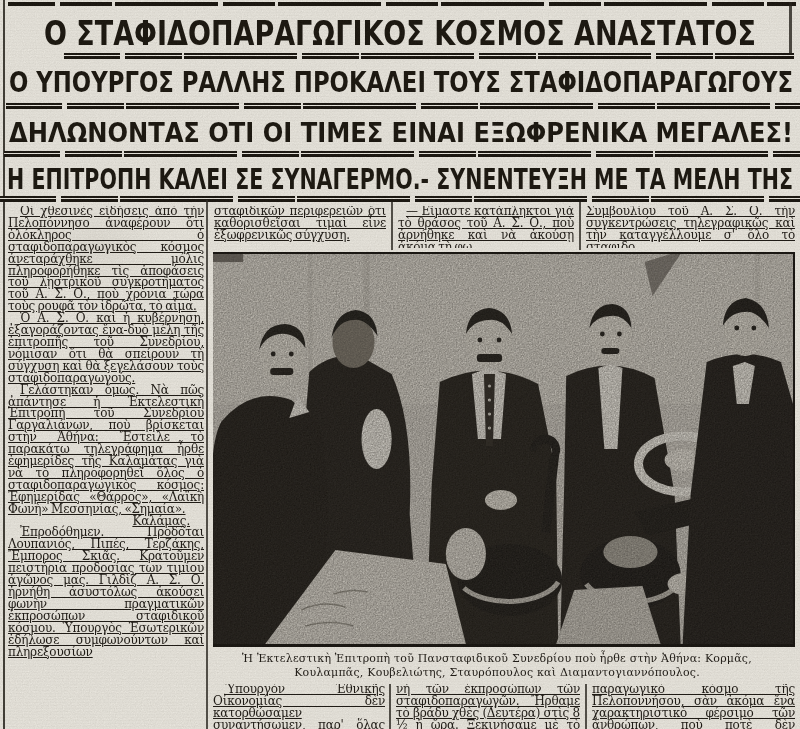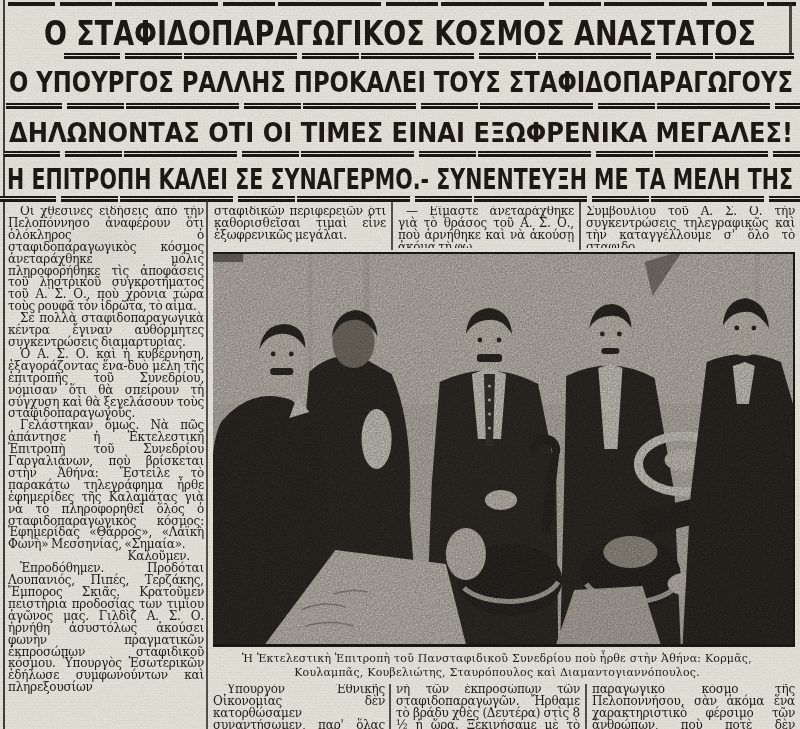--- a/index.html
+++ b/index.html
@@ -27,21 +27,21 @@
     background-image:
       repeating-linear-gradient(90deg, transparent 0 56px, #ece9e1 56px 61px, transparent 61px 118px, #ece9e1 118px 120px, transparent 120px 177px),
       linear-gradient(180deg,#17130d 0 2px, #ece9e1 2px 3px, #17130d 3px 6px, transparent 6px);
   }
   svg.hl{position:absolute;overflow:visible;}
   svg.hl text{font-family:"DejaVu Sans", sans-serif;font-weight:bold;fill:#18140d;}
   .body-col{
     position:absolute;font-size:12px;line-height:11.9px;text-align:justify;
     word-spacing:-1px;letter-spacing:-0.2px;color:#1b1712;overflow:hidden;
   }
-  .body-col p{margin:0;text-indent:12px;}
+  .body-col p{margin:0;text-indent:12px;text-decoration:underline;}
   .signoff{text-align:right;padding-right:14px;text-indent:0;}
   .vdiv{position:absolute;width:2px;background:#2b2721;opacity:.8;}
   .photo-frame{
     left:213px;top:252px;width:582px;height:395px;box-sizing:border-box;
     border-top:2px solid #15120e;border-right:2px solid #15120e;border-bottom:3px solid #15120e;
     background:#cbc7bf;
   }
   .photo-frame svg{display:block;width:100%;height:100%;}
   .caption{
     left:206px;top:652px;width:582px;text-align:center;
@@ -73,36 +73,35 @@
   </svg>
   <div class="rule rule-double" style="left:4px;top:151px;width:796px;height:7px"></div>
 
   <svg class="hl" style="left:4px;top:161px;width:792px;height:34px" viewBox="0 0 792 34">
     <text x="396" y="28" text-anchor="middle" textLength="786" lengthAdjust="spacingAndGlyphs" font-size="29">Η ΕΠΙΤΡΟΠΗ ΚΑΛΕΙ ΣΕ ΣΥΝΑΓΕΡΜΟ.- ΣΥΝΕΝΤΕΥΞΗ ΜΕ ΤΑ ΜΕΛΗ ΤΗΣ</text>
   </svg>
   <div class="rule rule-double" style="left:0px;top:196px;width:800px;height:7px"></div>
 
   <div class="body-col" style="left:8px;top:206px;width:196px;height:523px">
     <p>Οἱ χθεσινὲς εἰδήσεις ἀπὸ τὴν Πελοπόννησο ἀναφέρουν ὅτι ὁλόκληρος ὁ σταφιδοπαραγωγικὸς κόσμος ἀνεταράχθηκε μόλις πληροφορήθηκε τὶς ἀποφάσεις τοῦ λῃστρικοῦ συγκροτήματος τοῦ Α. Σ. Ο., ποὺ χρόνια τώρα τοὺς ρουφᾶ τὸν ἱδρῶτα, τὸ αἷμα.</p>
-    <p>Σὲ πολλὰ σταφιδοπαραγωγικὰ κέντρα ἔγιναν αὐθόρμητες συγκεντρώσεις διαμαρτυρίας.</p>
     <p>Ὁ Α. Σ. Ο. καὶ ἡ κυβέρνηση, ἐξαγοράζοντας ἕνα-δυὸ μέλη τῆς ἐπιτροπῆς τοῦ Συνεδρίου, νόμισαν ὅτι θὰ σπείρουν τὴ σύγχυση καὶ θὰ ξεγελάσουν τοὺς σταφιδοπαραγωγούς.</p>
     <p>Γελάστηκαν ὅμως. Νὰ πῶς ἀπάντησε ἡ Ἐκτελεστικὴ Ἐπιτροπὴ τοῦ Συνεδρίου Γαργαλιάνων, ποὺ βρίσκεται στὴν Ἀθήνα: Ἔστειλε τὸ παρακάτω τηλεγράφημα ἦρθε ἐφημερίδες τῆς Καλαμάτας γιὰ νὰ τὸ πληροφορηθεῖ ὅλος ὁ σταφιδοπαραγωγικὸς κόσμος: Ἐφημερίδας «Θάρρος», «Λαϊκὴ Φωνὴ» Μεσσηνίας, «Σημαία».</p>
-    <p class="signoff">Καλοῦμεν.</p>
+    <p class="signoff">Καλάμας.</p>
     <p>Ἐπροδόθημεν. Προδόται Λουπανιός, Πιπές, Τερζάκης, Ἔμπορος Σκιᾶς. Κρατοῦμεν πειστήρια προδοσίας των τιμίου ἀγῶνος μας. Γιλδὶζ Α. Σ. Ο. ἠρνήθη ἀσυστόλως ἀκούσει φωνὴν πραγματικῶν ἐκπροσώπων σταφιδικοῦ κόσμου. Ὑπουργὸς Ἐσωτερικῶν ἐδήλωσε συμφωνούντων καὶ πληρεξουσίων</p>
 
   </div>
 
   <div class="vdiv" style="left:206px;top:200px;height:529px"></div>
 
   <div class="body-col" style="left:214px;top:206px;width:172px;height:42px">
-    <p style="text-indent:0">σταφιδικῶν περιφερειῶν ὅτι καθορισθεῖσαι τιμαὶ εἶνε ἐξωφρενικῶς μεγάλαι.</p>
+    <p style="text-indent:0">σταφιδικῶν περιφερειῶν ὅτι καθορισθεῖσαι τιμαὶ εἶνε ἐξωφρενικῶς σύγχυση.</p>
   </div>
   <div class="vdiv" style="left:391px;top:202px;height:48px"></div>
   <div class="body-col" style="left:398px;top:206px;width:176px;height:42px">
-    <p style="text-indent:8px">— Εἴμαστε ἀνεταράχθηκε γιὰ τὸ θράσος τοῦ Α. Σ. Ο., ποὺ ἀρνήθηκε καὶ νὰ ἀκούσῃ ἀκόμα τὴ φω</p>
+    <p style="text-indent:8px">— Εἴμαστε κατάπληκτοι γιὰ τὸ θράσος τοῦ Α. Σ. Ο., ποὺ ἀρνήθηκε καὶ νὰ ἀκούσῃ ἀκόμα τὴ φω</p>
   </div>
   <div class="vdiv" style="left:579px;top:202px;height:48px"></div>
   <div class="body-col" style="left:586px;top:206px;width:209px;height:42px">
     <p style="text-indent:0">Συμβουλίου τοῦ Α. Σ. Ο. τὴν συγκεντρώσεις τηλεγραφικῶς καὶ τὴν καταγγέλλουμε σ' ὅλο τὸ σταφιδο</p>
   </div>
 
   <div class="abs photo-frame">
     <svg viewBox="0 0 578 390" preserveAspectRatio="none">
       <defs>
         <filter id="grain" x="0" y="0" width="100%" height="100%">

